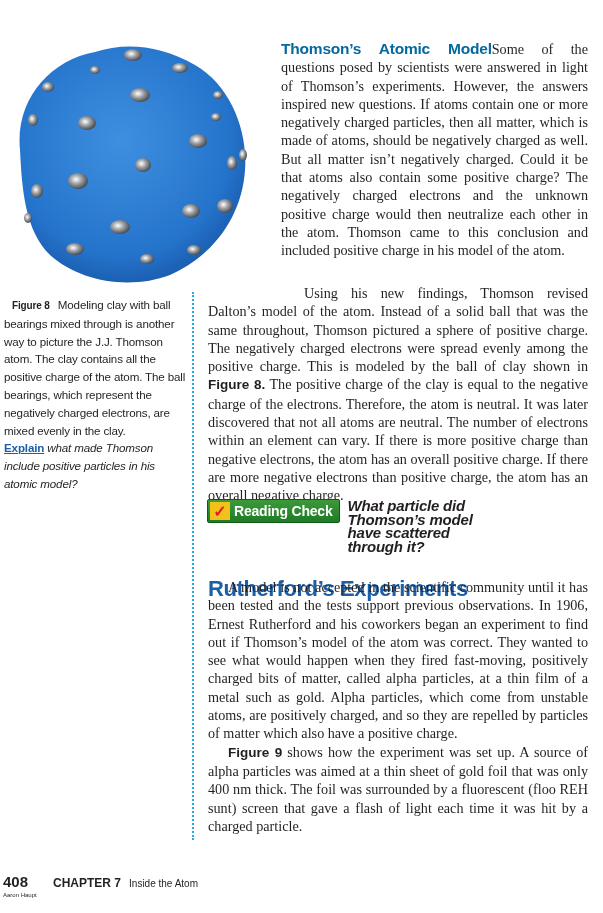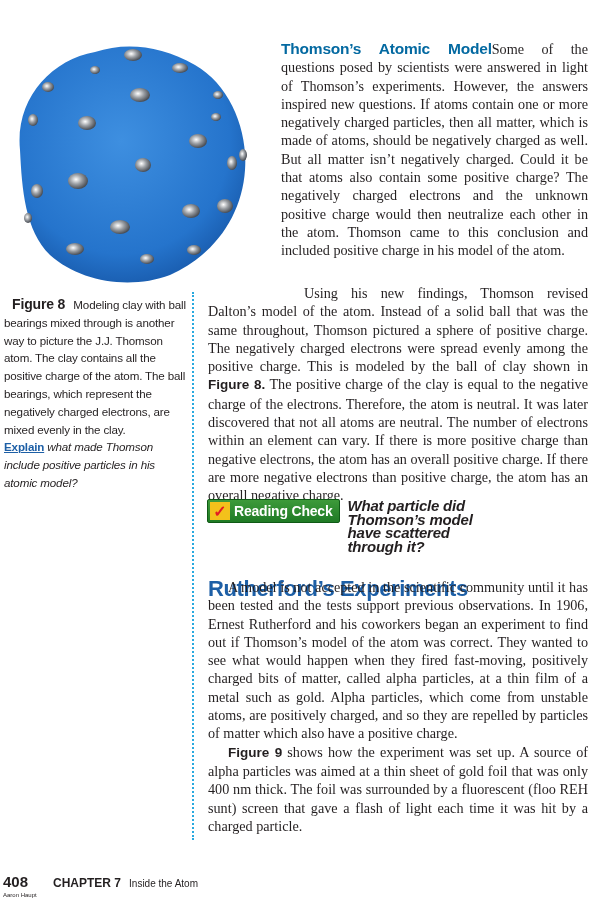--- a/index.html
+++ b/index.html
@@ -1,19 +1,19 @@
 <!DOCTYPE html>
 <html><head>
 <meta charset="utf-8">
 <style>
   html, body { margin:0; padding:0; background:#ffffff; }
   body { width:603px; height:913px; position:relative; overflow:hidden; font-family:"Liberation Serif", serif; color:#231f20; }
   .photo { position:absolute; left:0; top:0; width:260px; height:290px; }
   .caption { position:absolute; left:4px; top:296px; width:182px; font-family:"Liberation Sans", sans-serif; font-size:11.6px; line-height:17.8px; color:#231f20; letter-spacing:-0.15px; }
-  .caption .fig { font-weight:bold; font-size:14px; margin-right:5px;padding-left:8px; }
+  .caption .fig { font-weight:bold; font-size:10px; margin-right:5px;padding-left:8px; }
   .caption .explain-label { color:#1d5fa6; font-weight:bold;text-decoration:underline; }
   .caption .explain-text { font-style:italic; }
   .dotline { position:absolute; left:192px; top:292px; height:548px; border-left:2px dotted #29a9df; }
   .col-top { position:absolute; left:281px; top:40px; width:307px; font-size:14.2px; line-height:18.3px; text-align:justify; }
   .col-main { position:absolute; left:208px; top:284px; width:380px; font-size:14.2px; line-height:18.3px; text-align:justify; }
   .head-red { font-family:"Liberation Sans", sans-serif; font-weight:bold; color:#0369a1; font-size:15.5px; letter-spacing:-0.2px; }
   .indent { text-indent:96px; }
   .p-indent { text-indent:20px; }
   .bold-ref { font-family:"Liberation Sans", sans-serif; font-weight:bold; font-size:13.5px; }
   .reading-check { position:absolute; left:207px; top:499px; display:flex; align-items:flex-start; }

